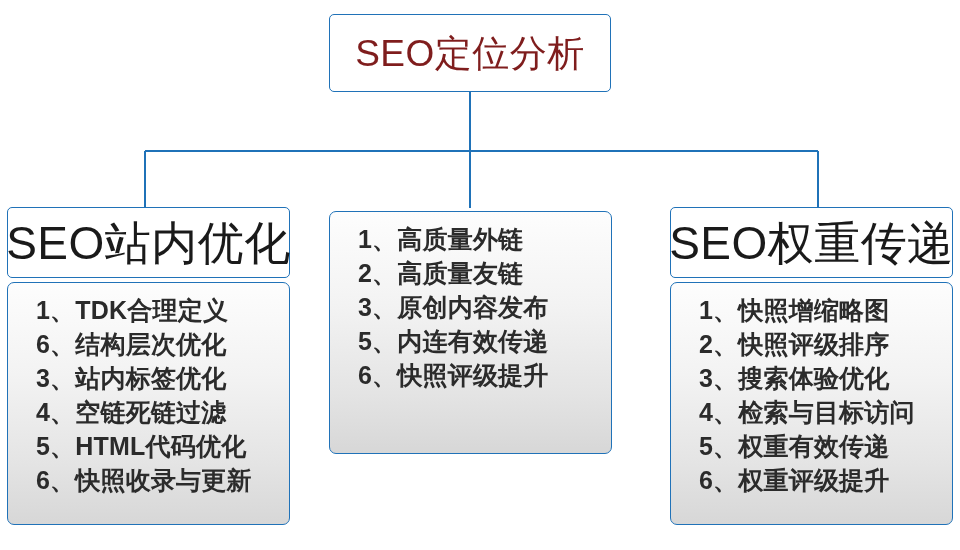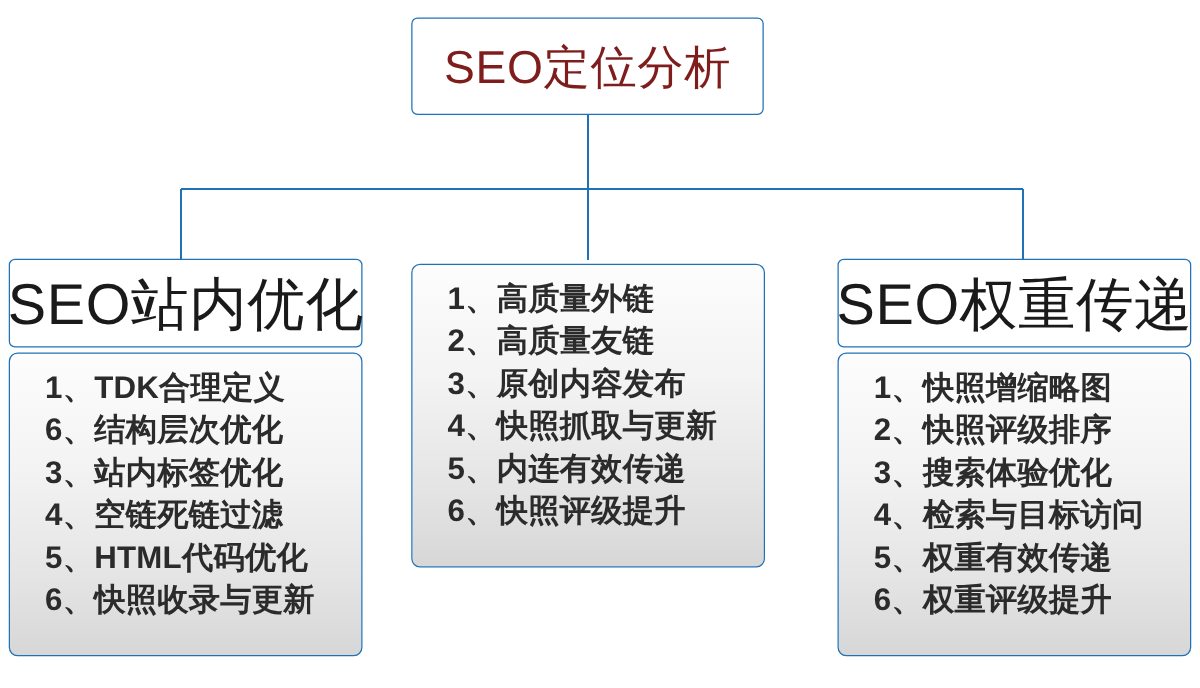--- a/index.html
+++ b/index.html
@@ -142,21 +142,20 @@
       </ul>
     </div>
   </div>
 
   <div class="column col-1">
     <div class="col-body">
       <ul class="item-list">
         <li>1、高质量外链</li>
         <li>2、高质量友链</li>
         <li>3、原创内容发布</li>
-        <li>4、快照抓取与更新</li>
         <li>5、内连有效传递</li>
         <li>6、快照评级提升</li>
       </ul>
     </div>
   </div>
 
   <div class="column col-2">
     <div class="col-header">
       <span class="col-header-title">SEO权重传递</span>
     </div>

